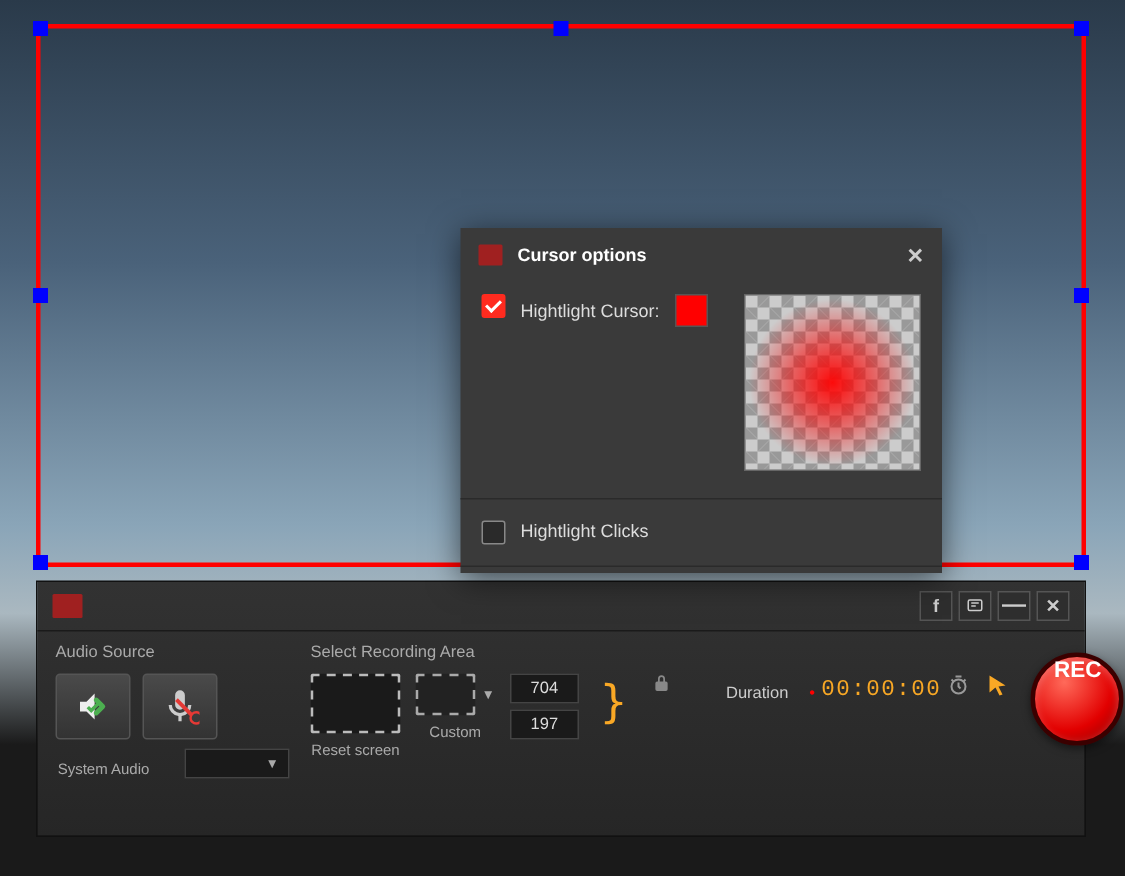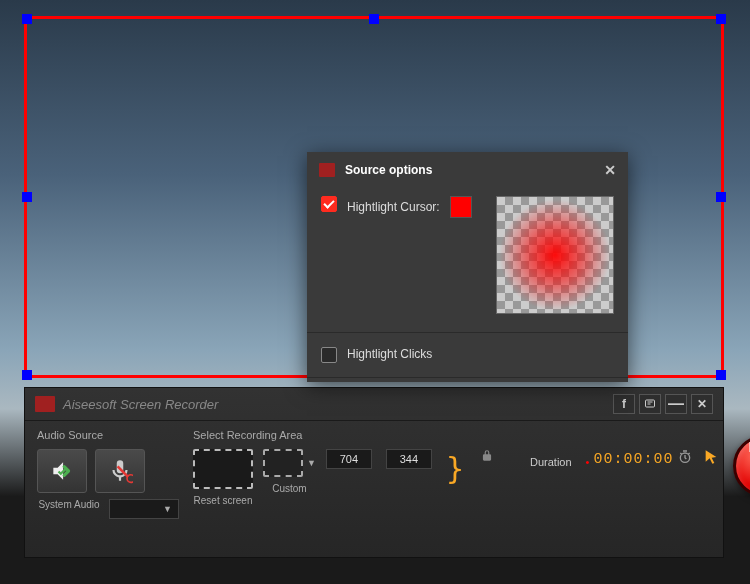--- a/index.html
+++ b/index.html
@@ -36,30 +36,30 @@
 .tb-head .min{font-weight:bold;font-size:16px;line-height:8px}
 .tb-head .x{font-weight:bold}
 .tb-body{display:flex;padding:8px 12px 8px 12px;gap:14px;align-items:flex-start}
 .col{display:flex;flex-direction:column}
 .col-label{font-size:11px;color:#aaa;margin-bottom:8px}
 .audio{display:flex;gap:8px;align-items:center}
 .abtn{width:50px;height:44px;background:linear-gradient(180deg,#4a4a4a,#333);border:1px solid #555;border-radius:3px;display:flex;align-items:center;justify-content:center;position:relative;cursor:pointer}
 .speaker{position:relative}
 .speaker svg{width:26px;height:26px}
 .mic svg{width:26px;height:26px}
-.bot-row{display:flex;gap:8px;margin-top:6px;align-items:flex-start}
+.bot-row{display:flex;gap:22px;margin-top:6px;align-items:flex-end}
 .bot-label{font-size:10px;color:#aaa;width:64px;text-align:center}
 .dd{width:70px;height:20px;background:#1a1a1a;border:1px solid #444;display:flex;align-items:center;justify-content:flex-end;padding:0 6px;color:#aaa;font-size:9px;cursor:pointer}
 .area{display:flex;gap:10px;align-items:flex-start}
 .thumb{display:flex;flex-direction:column;align-items:center;gap:6px}
 .full{width:60px;height:40px;border:2px dashed #bbb;background:#1a1a1a;border-radius:2px;cursor:pointer}
 .cust-wrap{display:flex;align-items:center;gap:4px}
 .cust{width:40px;height:28px;border:2px dashed #aaa;background:#222;border-radius:2px;cursor:pointer}
 .cust-dd{color:#aaa;font-size:9px;cursor:pointer}
-.dims{display:flex;flex-direction:row;gap:14px}
+.dims{display:flex;flex-direction:column;gap:4px}
 .dim{width:46px;height:20px;background:#1a1a1a;border:1px solid #444;display:flex;align-items:center;justify-content:center;font-size:11px;color:#ddd}
 .brk{color:#f9a825;font-size:30px;margin:0 4px;font-family:monospace;line-height:40px}
 .lock{color:#888;margin-left:2px;cursor:pointer}
 .divider{width:1px;height:70px;background:#444;margin:0 4px}
 .dur{display:flex;flex-direction:row;align-items:flex-end;gap:4px}
 .dur-label{font-size:11px;color:#ccc}
 .dur-label .dot{color:#ff0000;margin-left:14px}
 .dur-val{font-size:15px;color:#f9a825;font-family:"Courier New",monospace;letter-spacing:1px}
 .dur-icons{display:flex;gap:10px;margin-top:6px;color:#888}
 .dur-icons span{cursor:pointer}
@@ -79,21 +79,21 @@
   <div class="h ml"></div>
   <div class="h mr"></div>
   <div class="h bl"></div>
   <div class="h bm"></div>
   <div class="h br"></div>
 </div>
 
 <div class="popup">
   <div class="pop-head">
     <div class="icon"></div>
-    <span>Source options</span>
+    <span>Cursor options</span>
     <span class="close">✕</span>
   </div>
   <div class="hl-row">
     <div class="cb on"></div>
     <div class="sw-wrap">
       <div class="sw-label">
         <span>Hightlight Cursor:</span>
         <div class="sw"></div>
       </div>
     </div>
@@ -103,21 +103,20 @@
   <div class="clicks">
     <div class="cb"></div>
     <span>Hightlight Clicks</span>
   </div>
   <div class="sep"></div>
 </div>
 
 <div class="toolbar">
   <div class="tb-head">
     <div class="logo"></div>
-    <span class="title">Aiseesoft Screen Recorder</span>
     <span class="sp"></span>
     <div class="tbtn">
         <b>f</b>
       </div>
     <div class="tbtn">
       <svg width="12" height="12" viewBox="0 0 24 24" fill="none" stroke="#ccc" stroke-width="2">
           <rect x="3" y="4" width="18" height="14" rx="2"></rect>
           <path d="M7 8h10M7 12h6"></path>
         </svg>
     </div>
@@ -158,21 +157,21 @@
         </div>
         <div class="thumb">
           <div class="cust-wrap">
             <div class="cust"></div>
             <span class="cust-dd">▼</span>
           </div>
           <div class="tlabel">Custom</div>
         </div>
         <div class="dims">
           <div class="dim">704</div>
-          <div class="dim">344</div>
+          <div class="dim">197</div>
         </div>
         <span class="brk">}</span>
         <span class="lock">
           <svg width="14" height="14" viewBox="0 0 24 24" fill="#888">
               <path d="M12 2a4 4 0 014 4v3h1a2 2 0 012 2v7a2 2 0 01-2 2H7a2 2 0 01-2-2v-7a2 2 0 012-2h1V6a4 4 0 014-4zm0 2a2 2 0 00-2 2v3h4V6a2 2 0 00-2-2z"></path>
             </svg>
         </span>
       </div>
     </div>
 

